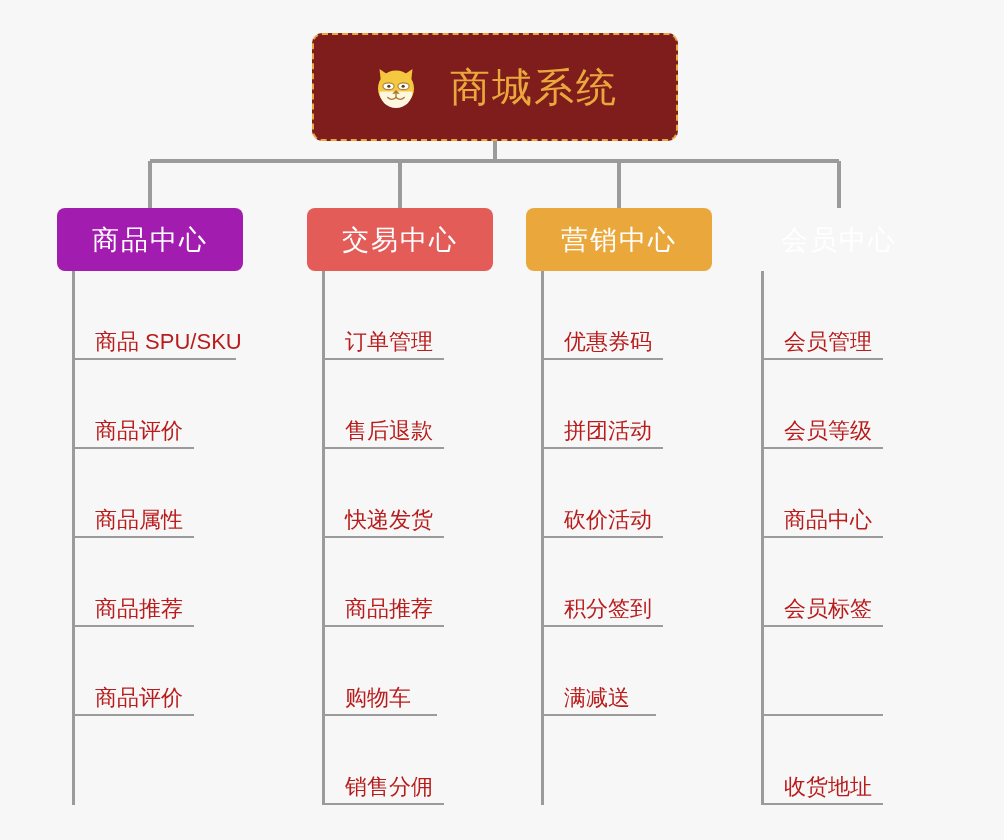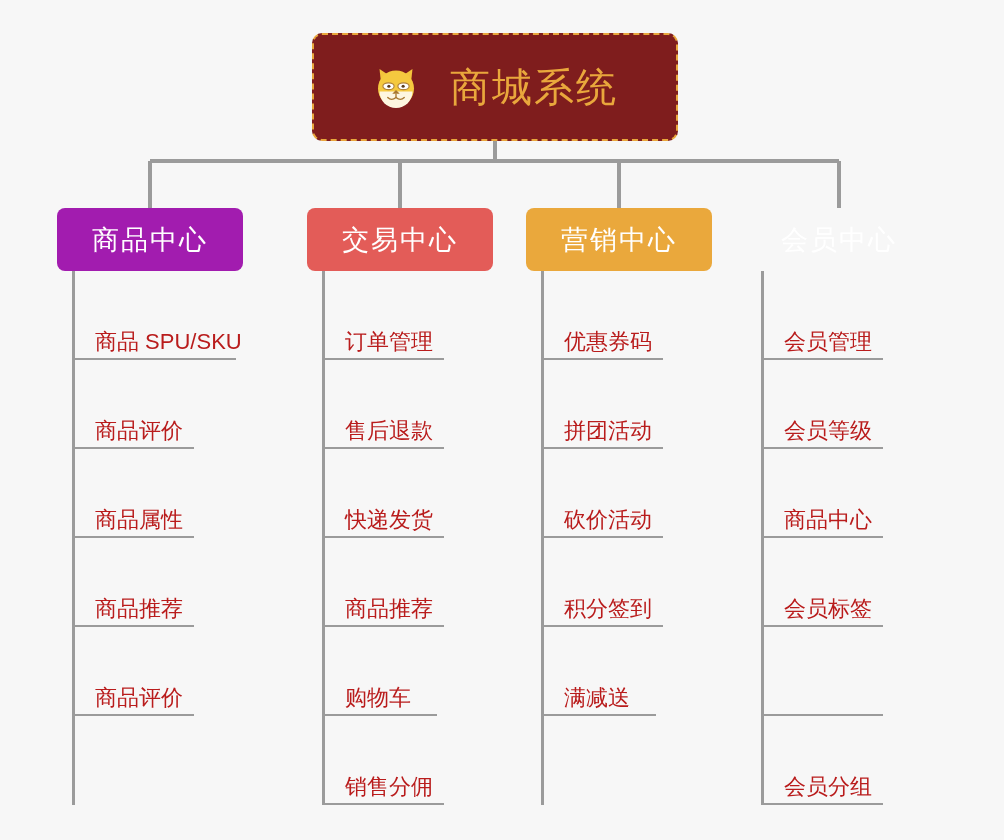--- a/index.html
+++ b/index.html
@@ -213,19 +213,19 @@
             <div class="leaf-underline" style="background: rgb(155, 155, 155); width: 122px;"></div>
           </div>
           <div class="leaf">
             <span class="leaf-label">会员标签</span>
             <div class="leaf-underline" style="background: rgb(155, 155, 155); width: 122px;"></div>
           </div>
           <div class="leaf">
             <div class="leaf-underline" style="background: rgb(155, 155, 155); width: 122px;"></div>
           </div>
           <div class="leaf">
-            <span class="leaf-label">会员分组</span>
+            <span class="leaf-label">收货地址</span>
             <div class="leaf-underline" style="background: rgb(155, 155, 155); width: 122px;"></div>
           </div>
         </div>
       </div>
     </div>
 </div>
 
 </body></html>

